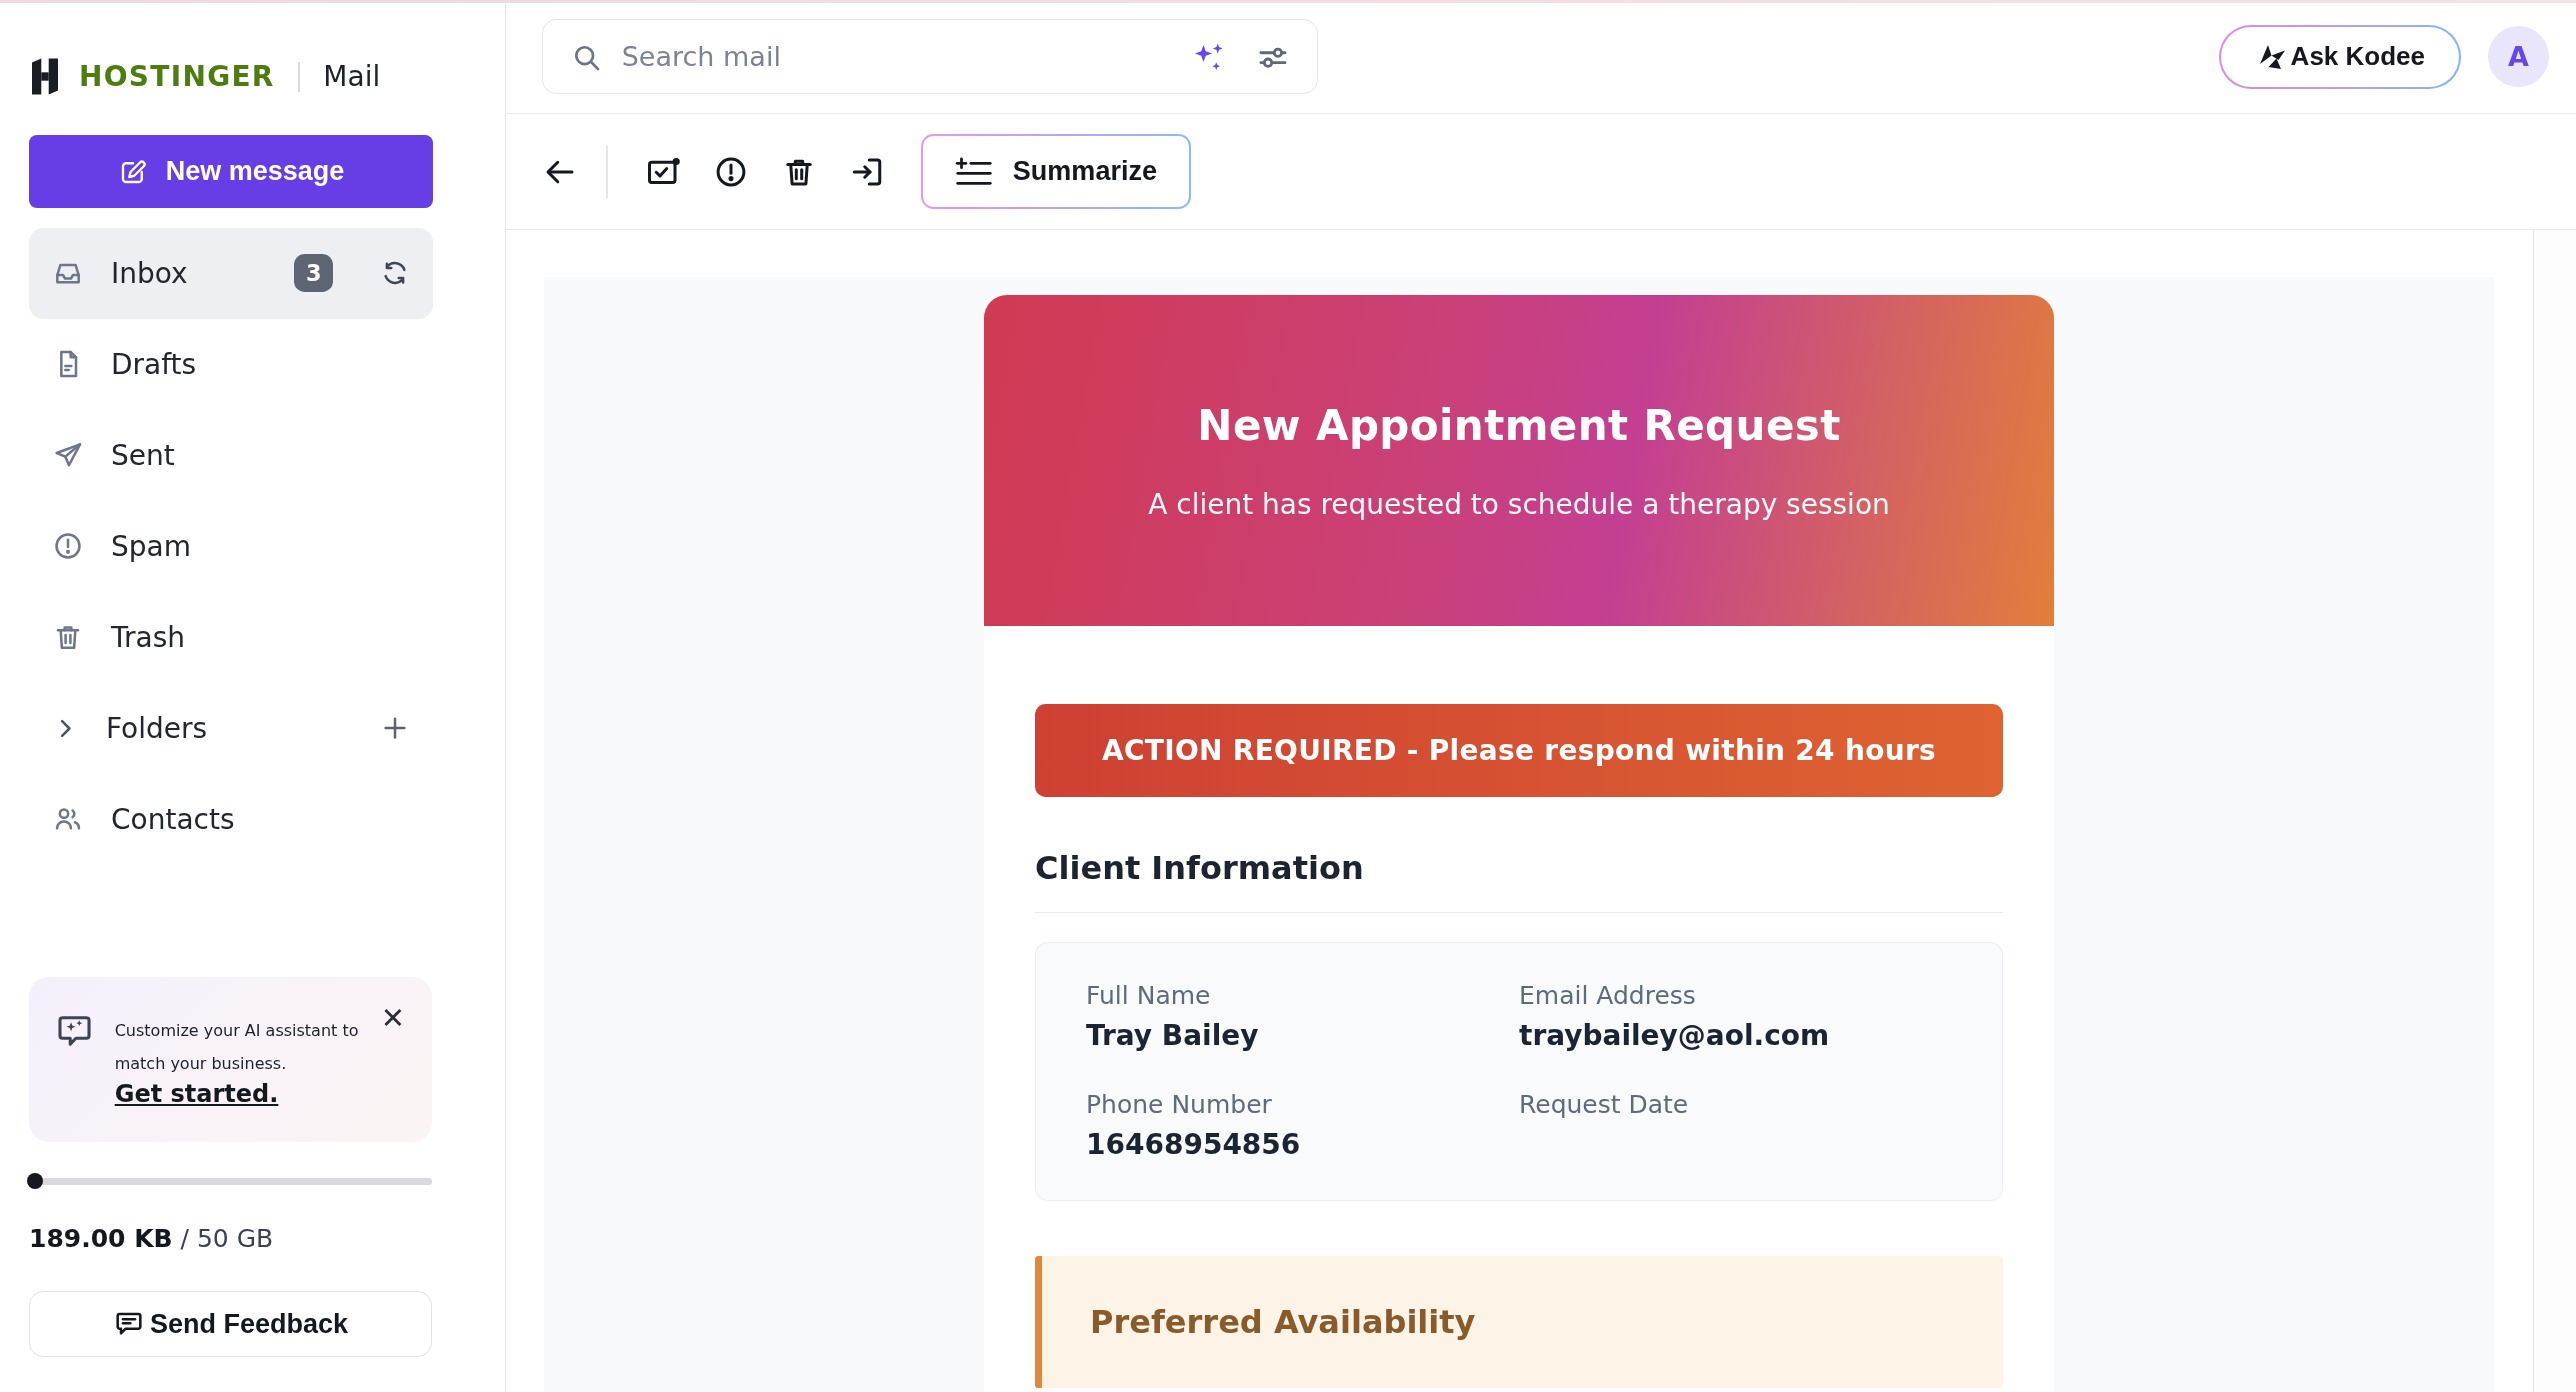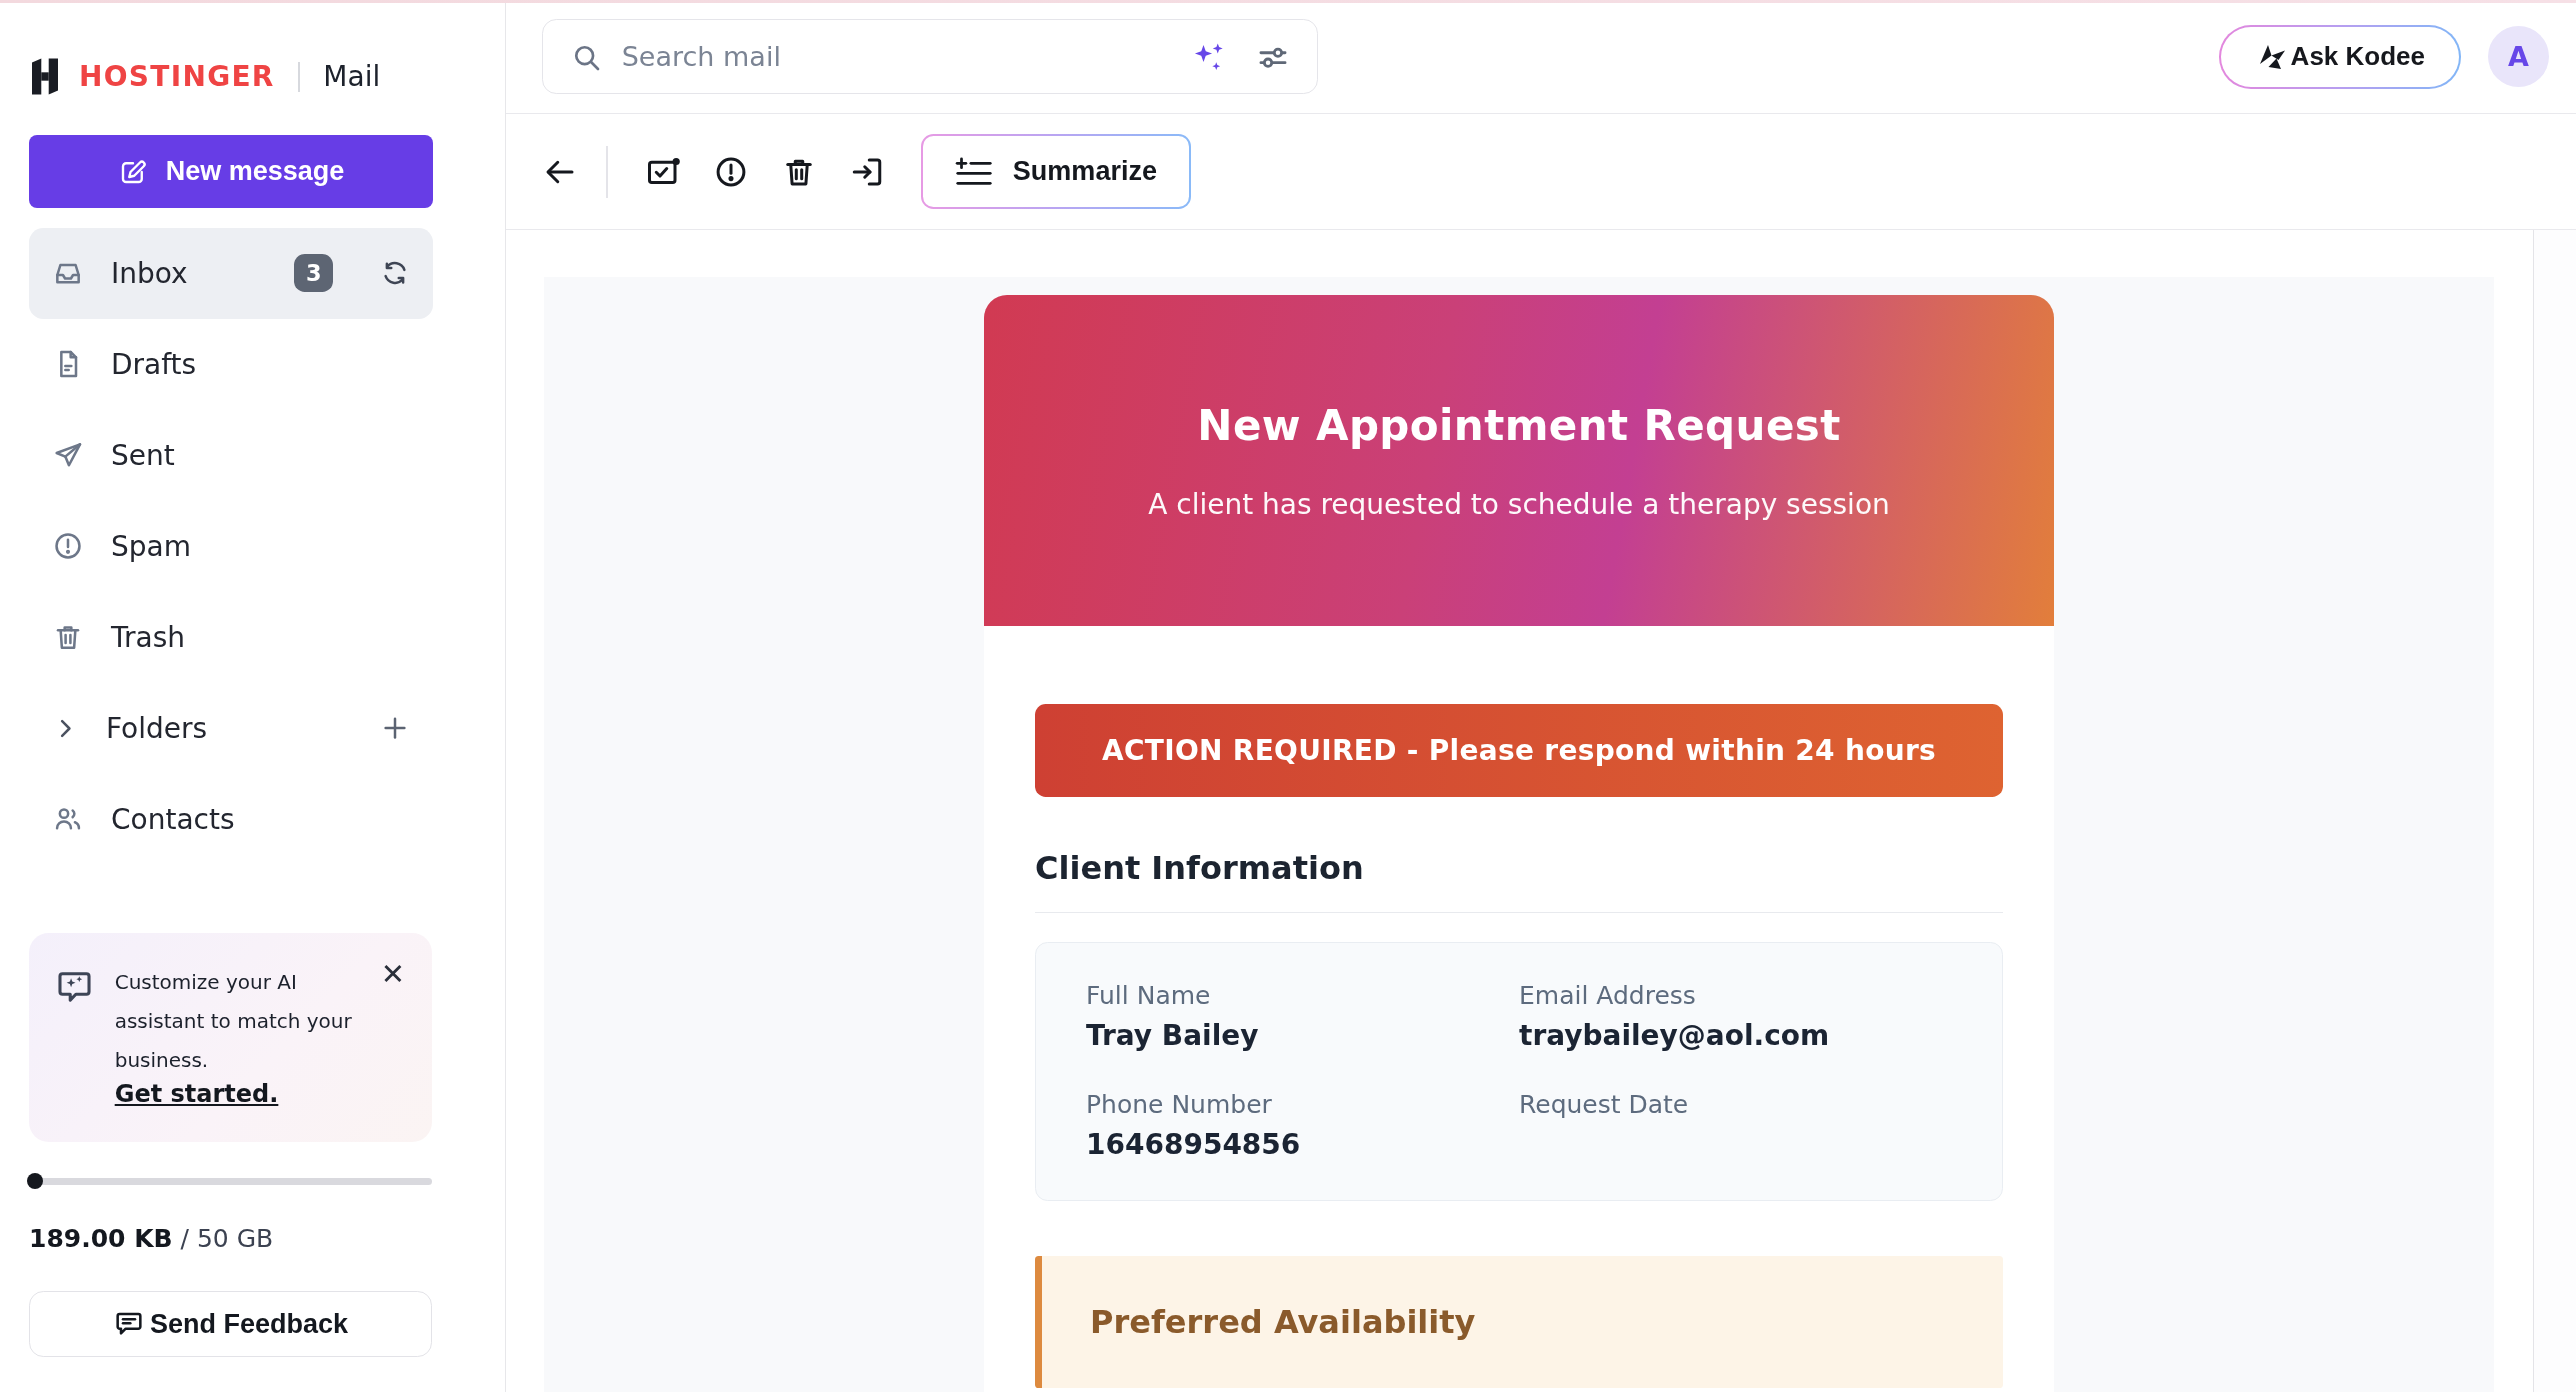--- a/index.html
+++ b/index.html
@@ -7,21 +7,21 @@
   body { font-family:"DejaVu Sans","Liberation Sans",sans-serif; background:#fff; color:#1d222c; position:relative; }
 
   .top-accent { position:absolute; top:0; left:0; width:100%; height:2.7px; background:linear-gradient(90deg,#f3d9de,#f6e0e6); z-index:40; }
 
   .app { display:flex; height:1393px; }
 
   
   .sidebar { width:506px; flex:0 0 506px; border-right:1.8px solid #e7e7ea; display:flex; flex-direction:column; background:#fff; }
   .logo-row { display:flex; align-items:center; gap:18px; padding:57px 0 0 29px; }
   .logo-h { width:32px; height:39px; flex:0 0 auto; }
-  .brand-name { font-size:28px; font-weight:800; letter-spacing:1.3px; color:#ef4444; }
+  .brand-name { font-size:28px; font-weight:800; letter-spacing:1.3px; color:#4d7c0f; }
   .brand-sep { width:1.8px; height:30px; background:#d7d9de; margin:0 5.4px; }
   .brand-product { font-size:28px; color:#1d222c; }
 
   .new-msg-btn { margin:39px 72px 0 29px; height:73px; border-radius:8px; background:#673de6; color:#fff;
     display:flex; align-items:center; justify-content:center; gap:18px; font-size:27px; font-weight:700; cursor:pointer; border:none; }
   .new-msg-btn svg { width:30px; height:30px; }
 
   .nav { margin:19.7px 72px 0 29px; }
   .nav-item { height:91px; border-radius:14.3px; display:flex; align-items:center; gap:27px; padding:0 23px; font-size:28px; color:#23262f; cursor:pointer; }
   .nav-item.active { background:#edeff3; }
@@ -36,21 +36,21 @@
   .chev { width:27px; height:27px; color:#4b5260; display:flex; }
   .chev svg { width:27px; height:27px; }
 
   .sidebar-spacer { flex:1; }
 
   .ai-callout { position:relative; margin:0 73px 0 29px; border-radius:19.7px; padding:30px 27px 34px 25px;
     background:linear-gradient(135deg,#f4f0fb 0%, #faf3f8 60%, #fbf4f3 100%); }
   .ai-callout-inner { display:flex; gap:19.7px; }
   .ai-ic { width:41px; height:41px; color:#3d4456; flex:0 0 auto; margin-top:3.6px; }
   .ai-ic svg { width:41px; height:41px; }
-  .ai-text { font-size:20px; line-height:39px; color:#1c212c; max-width:268px; }
+  .ai-text { font-size:16px; line-height:33px; color:#1c212c; max-width:268px;margin-top:7px; }
   .ai-link { display:inline-block; font-size:24px; font-weight:700; color:#14181f; text-decoration:underline; cursor:pointer; }
   .ai-close { position:absolute; top:27px; right:27px; font-size:29px; color:#2a2f3a; cursor:pointer; line-height:1; }
 
   .storage { margin:36px 73px 0 29px; }
   .progress { position:relative; height:7.2px; border-radius:5.4px; background:#d9d9de; }
   .progress .knob { position:absolute; left:-1.8px; top:-4.5px; width:16px; height:16px; border-radius:50%; background:#15181e; }
   .storage-label { margin-top:39px; font-size:25px; color:#3c4251; }
   .storage-label b { color:#14181f; font-weight:700; }
 
   .feedback-btn { margin:38px 73px 36px 29px; height:66px; border:1.8px solid #e3e3e8; border-radius:14.3px; background:#fff;

